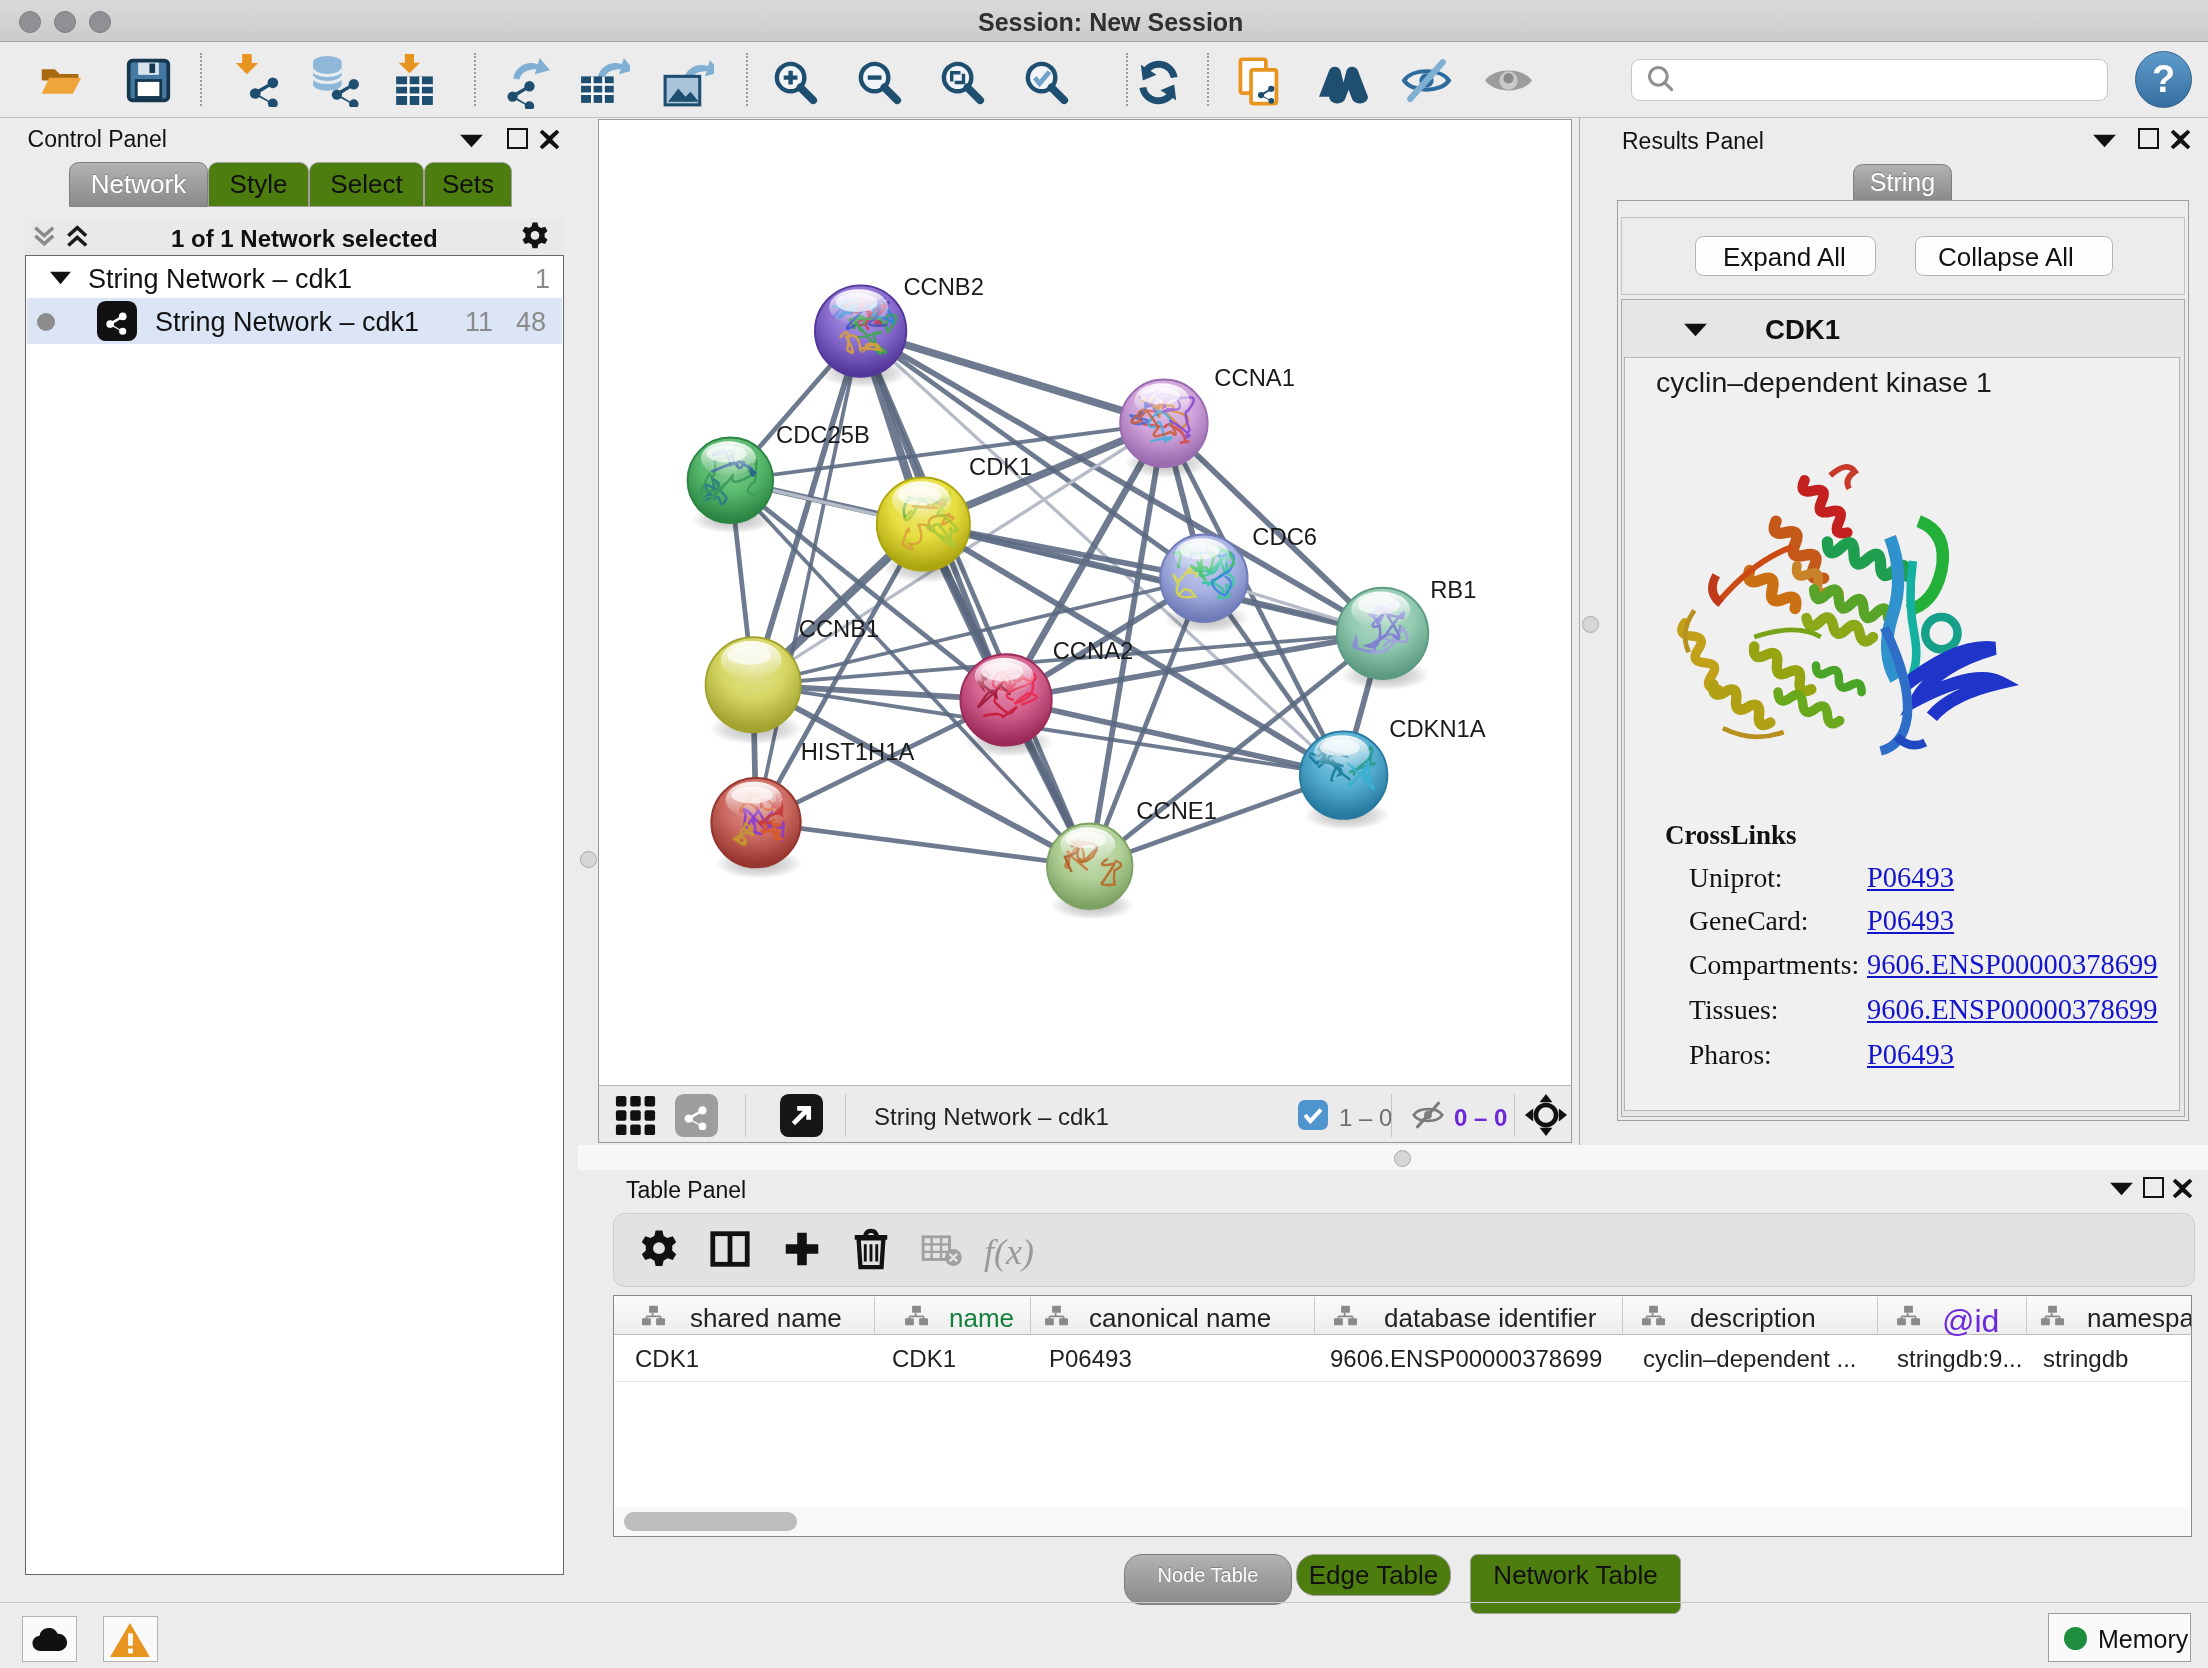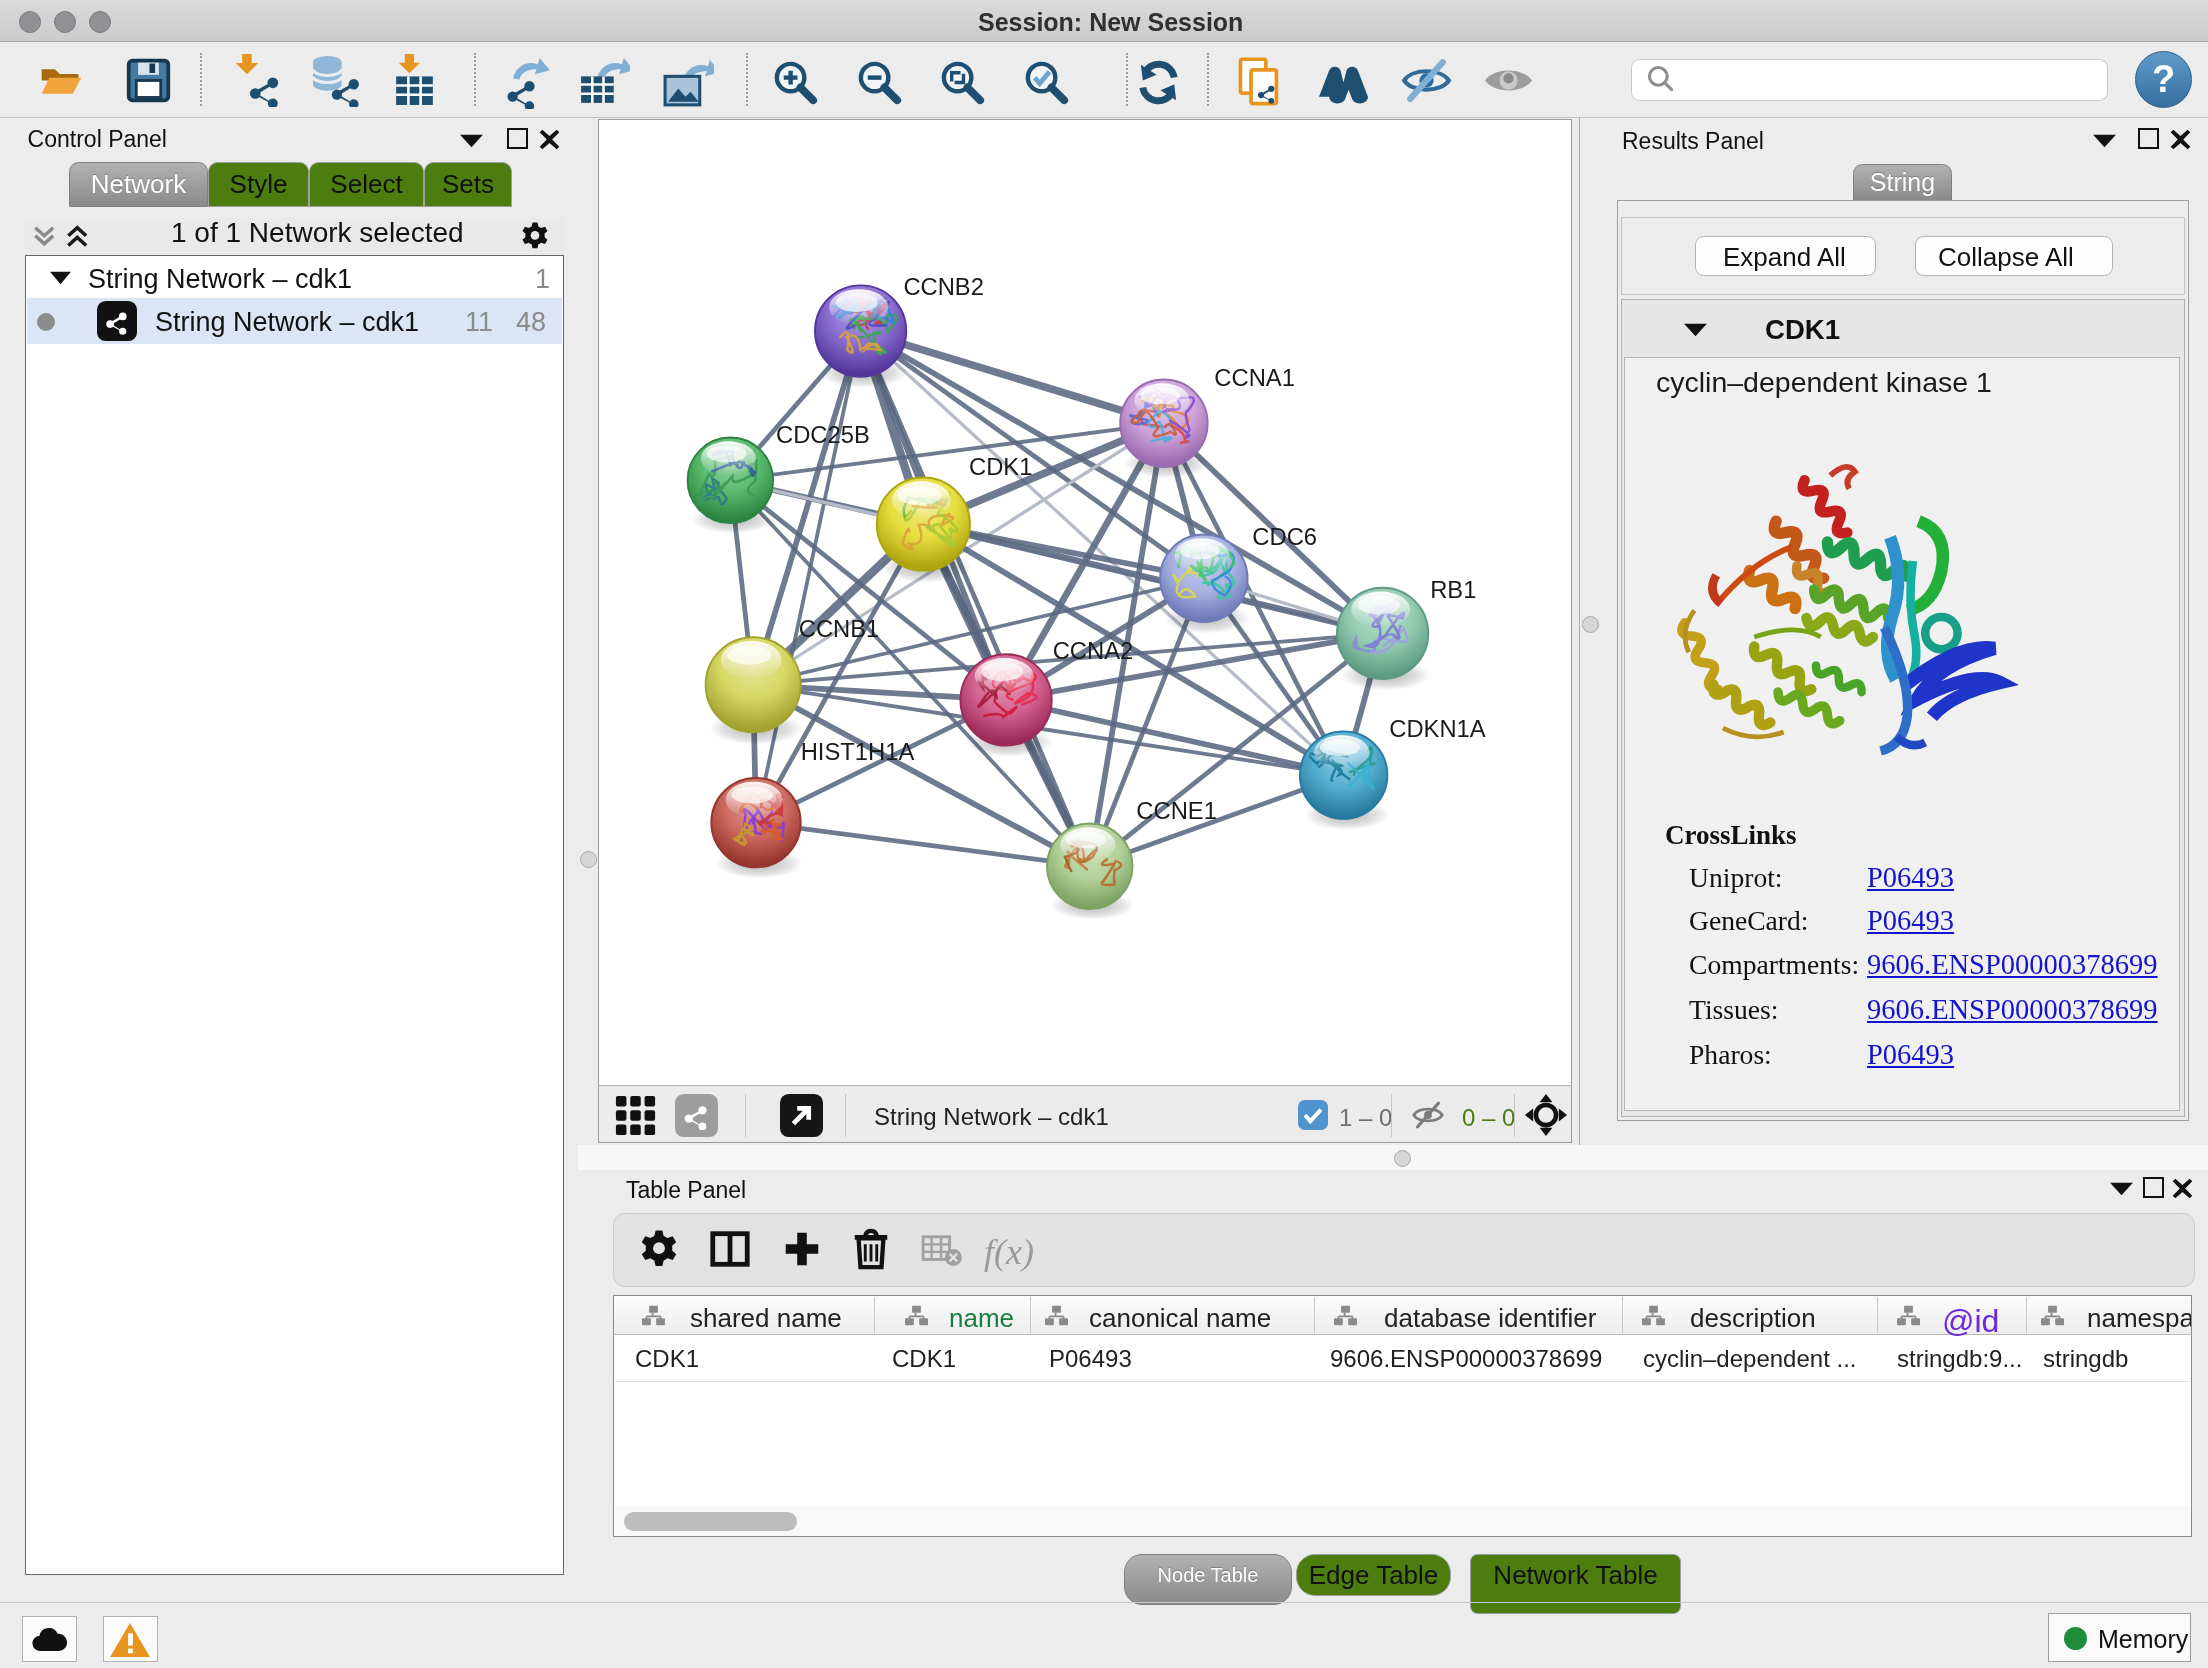--- a/index.html
+++ b/index.html
@@ -183,21 +183,21 @@
       <path d="M6,4 l10,9 10,-9"></path>
       <path d="M6,13 l10,9 10,-9"></path>
     </g>
   </svg>
 <svg class="abs" style="left:63px;top:224px" width="28.5" height="27" viewBox="0 0 32 30">
     <g fill="none" stroke="#1a1a1a" stroke-width="4">
       <path d="M6,13 l10,-9 10,9"></path>
       <path d="M6,24 l10,-9 10,9"></path>
     </g>
   </svg>
-<div class="txt" style="left:171px;top:217px;font-size:28px;color:#111;font-weight:normal;">1 of 1 Network selected</div>
+<div class="txt" style="left:171px;top:225px;font-size:24px;color:#111;font-weight:bold;">1 of 1 Network selected</div>
 <svg class="abs" style="left:519px;top:220px" width="32" height="32" viewBox="4 2 52 52">
     <path fill="#111" d="M26,6 h8 l1.5,6.5 a14,14 0 0 1 4.5,2.6 l6.3,-2.1 4,6.9 -4.8,4.4 a14,14 0 0 1 0,5.4 l4.8,4.4 -4,6.9 -6.3,-2.1 a14,14 0 0 1 -4.5,2.6 L34,48 h-8 l-1.5,-6.5 a14,14 0 0 1 -4.5,-2.6 l-6.3,2.1 -4,-6.9 4.8,-4.4 a14,14 0 0 1 0,-5.4 l-4.8,-4.4 4,-6.9 6.3,2.1 a14,14 0 0 1 4.5,-2.6z"></path>
     <circle cx="30" cy="27" r="7" fill="#e9e9e9"></circle>
   </svg>
 <div class="abs" style="left:25px;top:255px;width:539px;height:1320px;background:#fff;border:1.9px solid #666"></div>
 <svg class="abs" style="left:48px;top:268px" width="25" height="19" viewBox="0 0 26 20">
     <path d="M2,4 h22 l-11,13z" fill="#111"></path>
   </svg>
 <div class="txt" style="left:88px;top:264px;font-size:27px;color:#111;font-weight:normal;">String Network – cdk1</div>
 <div class="txt" style="left:535px;top:264px;font-size:27px;color:#8a8a8a;font-weight:normal;">1</div>
@@ -546,21 +546,21 @@
 <svg class="abs" style="left:1298px;top:1100px" width="30" height="30" viewBox="0 0 34 34">
     <path d="M8,17 l6,7 12,-13" stroke="#fff" stroke-width="4.5" fill="none"></path>
   </svg>
 <div class="txt" style="left:1339px;top:1104px;font-size:24px;color:#6e6e6e;font-weight:normal;">1 – 0</div>
 <div class="abs" style="left:1391px;top:1094px;width:0;height:43px;border-left:1.9px solid #c6c6c6"></div>
 <svg class="abs" style="left:1411px;top:1100px" width="34" height="30" viewBox="0 0 52 46">
     <path d="M4,23 C12,11 40,11 48,23 C40,35 12,35 4,23z" fill="none" stroke="#7b7b7b" stroke-width="4"></path>
     <circle cx="26" cy="23" r="6" fill="#7b7b7b"></circle>
     <path d="M10,41 L42,5" stroke="#7b7b7b" stroke-width="5" stroke-linecap="round"></path>
   </svg>
-<div class="txt" style="left:1454px;top:1104px;font-size:24px;color:#4d7c0f;font-weight:normal;margin-left:8px;">0 – 0</div>
+<div class="txt" style="left:1454px;top:1104px;font-size:24px;color:#6d28d9;font-weight:bold;">0 – 0</div>
 <div class="abs" style="left:1514px;top:1094px;width:0;height:43px;border-left:1.9px solid #c6c6c6"></div>
 <svg class="abs" style="left:1524px;top:1093px" width="44" height="44" viewBox="0 0 48 48">
     <circle cx="24" cy="24" r="11" fill="none" stroke="#111" stroke-width="5"></circle>
     <g fill="#111">
       <path d="M24,1 l7,9 h-14z"></path>
       <path d="M24,47 l7,-9 h-14z"></path>
       <path d="M1,24 l9,-7 v14z"></path>
       <path d="M47,24 l-9,-7 v14z"></path>
     </g>
   </svg>

